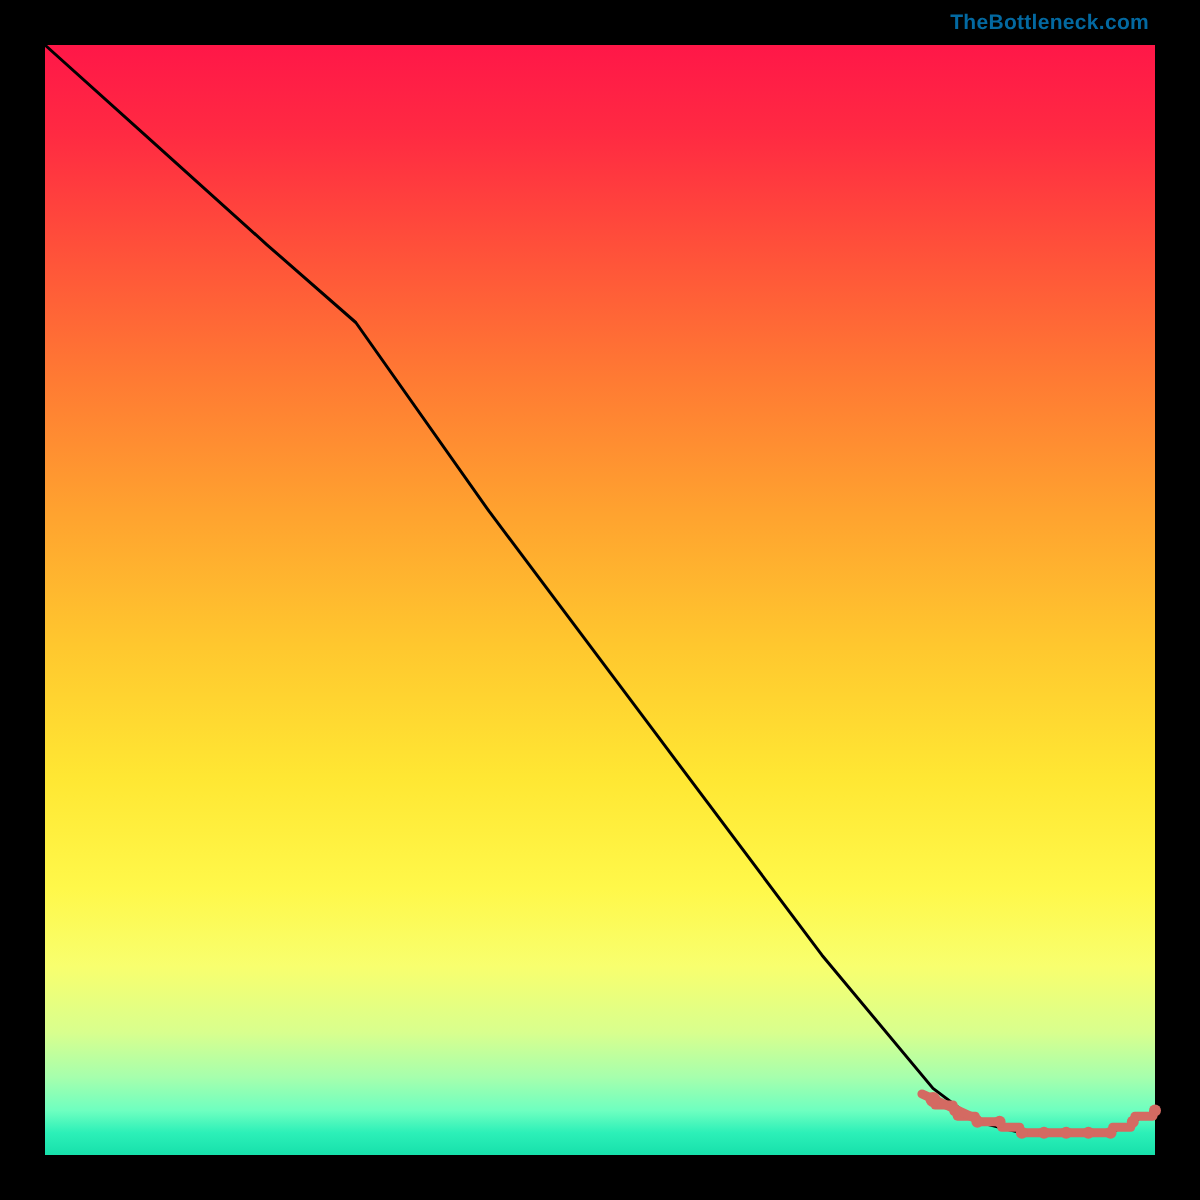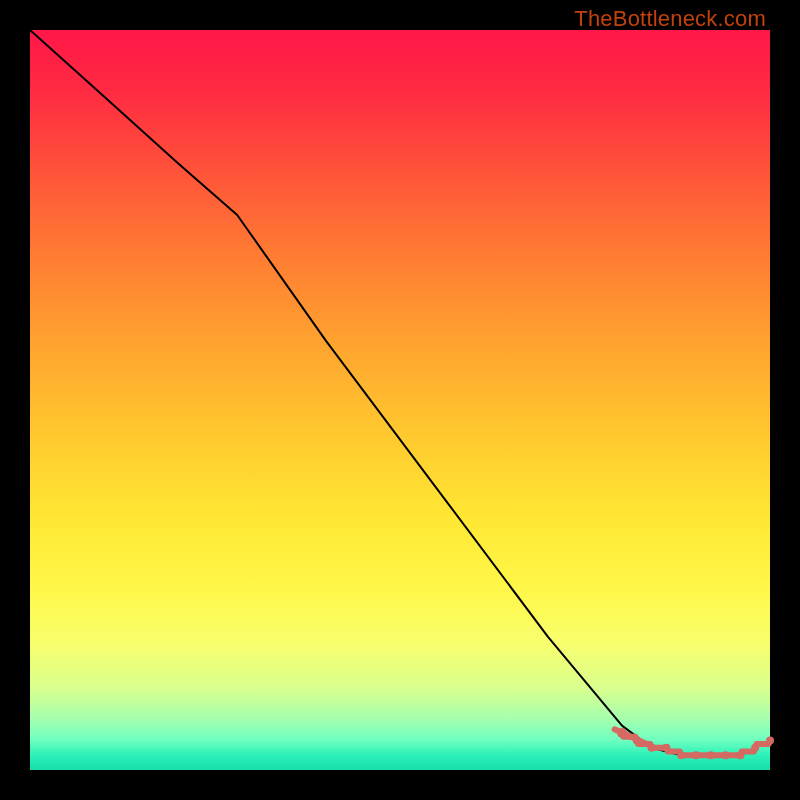--- a/index.html
+++ b/index.html
@@ -37,23 +37,23 @@
       #a6ffad 93%,
       #6effc0 96%,
       #2cf0b8 98%,
       #17e0ab 100%
     );
   }
   .watermark {
     position: absolute;
     top: 6px;
     right: 34px;
-    color: #c2410c;
-    font-size: 22px;
-    font-weight: 400;
+    color: #0369a1;
+    font-size: 14px;
+    font-weight: 700;
     letter-spacing: 0.2px;
   }
   svg.curve {
     position: absolute;
     left: 0;
     top: 0;
     width: 740px;
     height: 740px;
     overflow: visible;
   }

